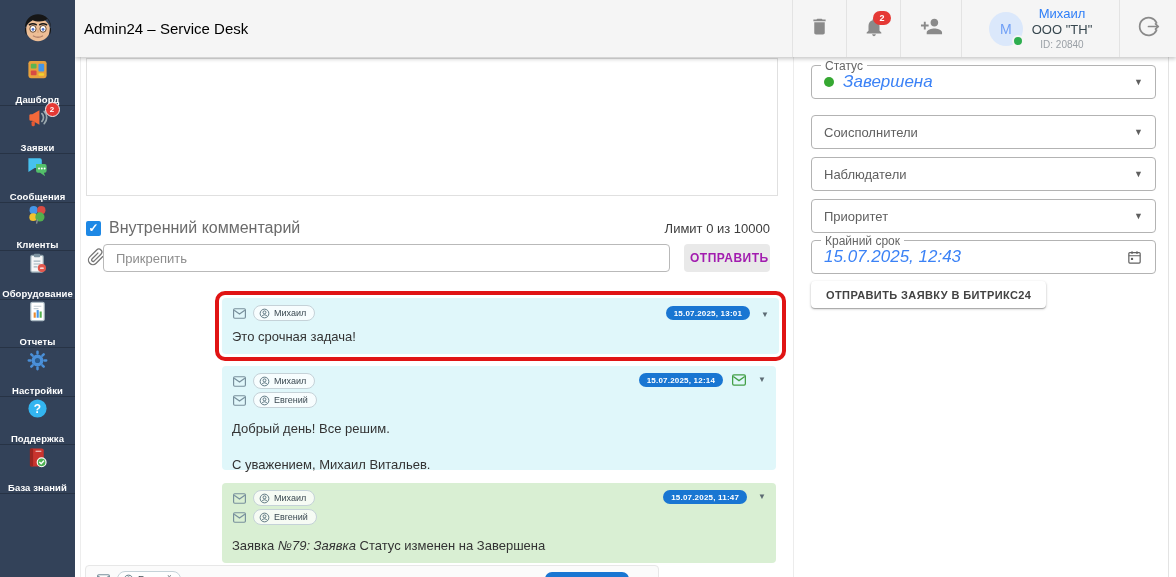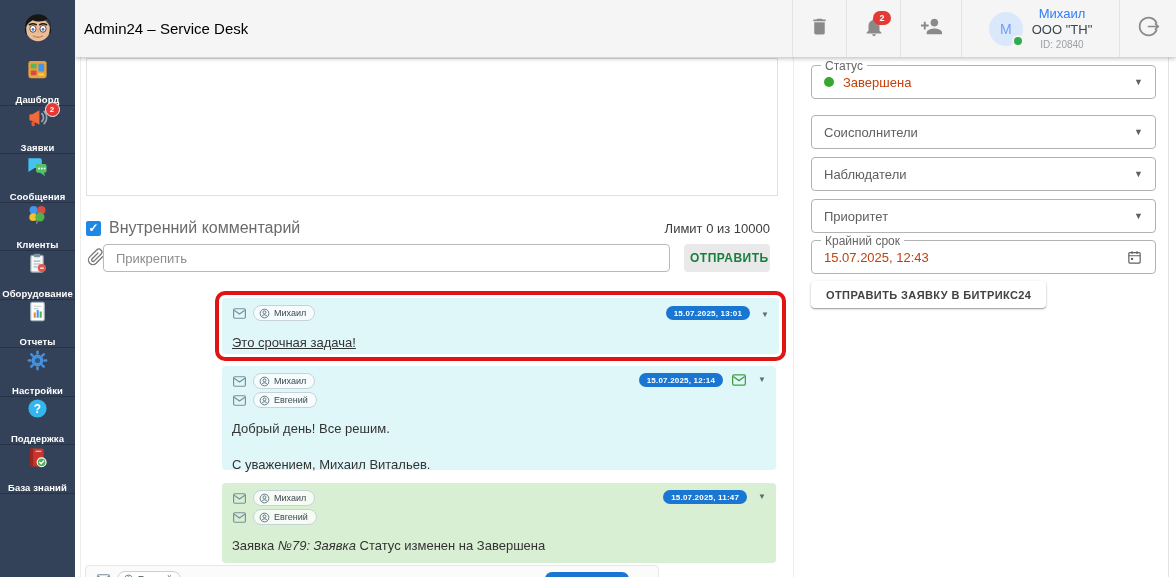--- a/index.html
+++ b/index.html
@@ -42,21 +42,21 @@
   .editor{position:absolute;left:86px;top:58px;width:692px;height:138px;background:#fff;border:1px solid #e0e0e0;box-sizing:border-box;cursor:text;}
   .cb-row{position:absolute;left:86px;top:219px;width:684px;display:flex;align-items:center;}
   .checkbox{width:15px;height:15px;background:#1e88e5;border-radius:2px;color:#fff;font-size:12px;line-height:15px;
     text-align:center;font-weight:700;cursor:pointer;flex:0 0 auto;}
   .cb-label{margin-left:8px;font-size:16px;color:#6b6b6b;}
   .limit{margin-left:auto;font-size:13px;color:#3c3c3c;}
   .clip{position:absolute;left:87px;top:247px;cursor:pointer;}
   .attach-input{position:absolute;left:103px;top:244px;width:567px;height:28px;border:1px solid #b9b9b9;border-radius:4px;
     padding:0 12px;font-size:13px;color:#333;box-sizing:border-box;outline:none;font-family:"Liberation Sans",sans-serif;background:#fff;}
   .attach-input::placeholder{color:#8d8d8d;}
-  .send{position:absolute;left:684px;top:244px;width:86px;height:28px;background:#e9e9e9;color:#15803d;
+  .send{position:absolute;left:684px;top:244px;width:86px;height:28px;background:#e9e9e9;color:#a21caf;
     font-size:12px;font-weight:700;letter-spacing:.5px;border:none;border-radius:4px;font-family:"Liberation Sans",sans-serif;}
   
   .bubble{background:var(--bubble-cyan,#e0f7fa);border-radius:4px;padding:7px 10px;box-sizing:border-box;
     font-size:13px;color:#333;position:absolute;}
   .highlight{position:absolute;left:215px;top:291px;width:571px;height:70px;border:4px solid var(--highlight-red,#e01414);
     border-radius:10px;box-sizing:border-box;padding:3px;z-index:5;}
   .highlight .bubble{position:relative;left:0;top:0;width:100%;height:100%;}
   .m2{left:222px;top:366px;width:554px;height:104px;}
   .m3{left:222px;top:483px;width:554px;height:80px;background:var(--bubble-green,#d9efd3);}
   .m4{left:85px;top:565px;width:574px;height:44px;background:#fbfbfb;border:1px solid #e7e7e7;padding-top:5px;}
@@ -66,36 +66,36 @@
   .chip-row{display:flex;align-items:center;gap:6px;}
   .env{display:flex;align-items:center;}
   .chip{display:inline-flex;align-items:center;gap:4px;border:1px solid #c5d2d8;background:rgba(255,255,255,.75);
     border-radius:10px;padding:0 8px 0 5px;height:14px;font-size:9px;color:#3c4a52;cursor:pointer;}
   .spacer{flex:1;}
   .pill{background:var(--accent-blue,#1976d2);color:#fff;font-size:8px;font-weight:700;padding:2.5px 8px;
     border-radius:9px;white-space:nowrap;letter-spacing:.2px;}
   .caret{color:#5d6b73;font-size:8px;margin-left:11px;margin-top:2px;cursor:pointer;}
   .env-green{margin-left:8px;display:flex;align-items:center;}
   .b-text{margin-top:8px;}
-  .m1-text{margin-top:14px;text-decoration:underline;}
+  .m1-text{margin-top:8px;}
   .m2-t1{margin-top:13px;}
   .m2-t2{margin-top:21px;}
   .m3-text{margin-top:13px;}
   
   aside{position:absolute;left:793px;top:57px;right:0;bottom:0;background:#fff;border-left:1px solid #ececec;z-index:10;}
   .field{position:absolute;left:17px;width:345px;height:34px;border:1px solid #b3b3b3;border-radius:4px;
     box-sizing:border-box;display:flex;align-items:center;padding:0 12px;background:#fff;cursor:pointer;}
   .field label{position:absolute;top:-7px;left:9px;background:#fff;padding:0 4px;font-size:12px;color:#666;cursor:default;}
   .f-status{top:8px;}
   .f-co{top:58px;}
   .f-ob{top:100px;}
   .f-pr{top:142px;}
   .f-dl{top:183px;}
   .dot{width:10px;height:10px;border-radius:50%;background:var(--status-green,#36a832);margin-right:9px;flex:0 0 auto;}
-  .f-value{font-size:13px;color:#c2410c;}
+  .f-value{font-size:17px;color:#3b82f6;font-style:italic;}
   .f-ph{font-size:13px;color:#5f5f5f;}
   .dd{margin-left:auto;font-size:9px;color:#5f5f5f;}
   .cal{margin-left:auto;display:flex;cursor:pointer;}
   .bitrix{position:absolute;left:17px;top:224px;height:27px;padding:0 15px;background:#fff;border:none;border-radius:4px;
     box-shadow:0 1px 1px rgba(0,0,0,.25),0 1px 3px rgba(0,0,0,.2);font-size:11px;font-weight:700;color:#424242;
     letter-spacing:.4px;font-family:"Liberation Sans",sans-serif;cursor:pointer;}
   .rating-note{position:absolute;left:17px;top:262px;font-size:13px;color:#2f2f2f;}
   .scroll-line{position:absolute;right:7px;top:0;bottom:0;width:0;border-left:1px solid #e3e3e3;}
 </style>
 </head>

